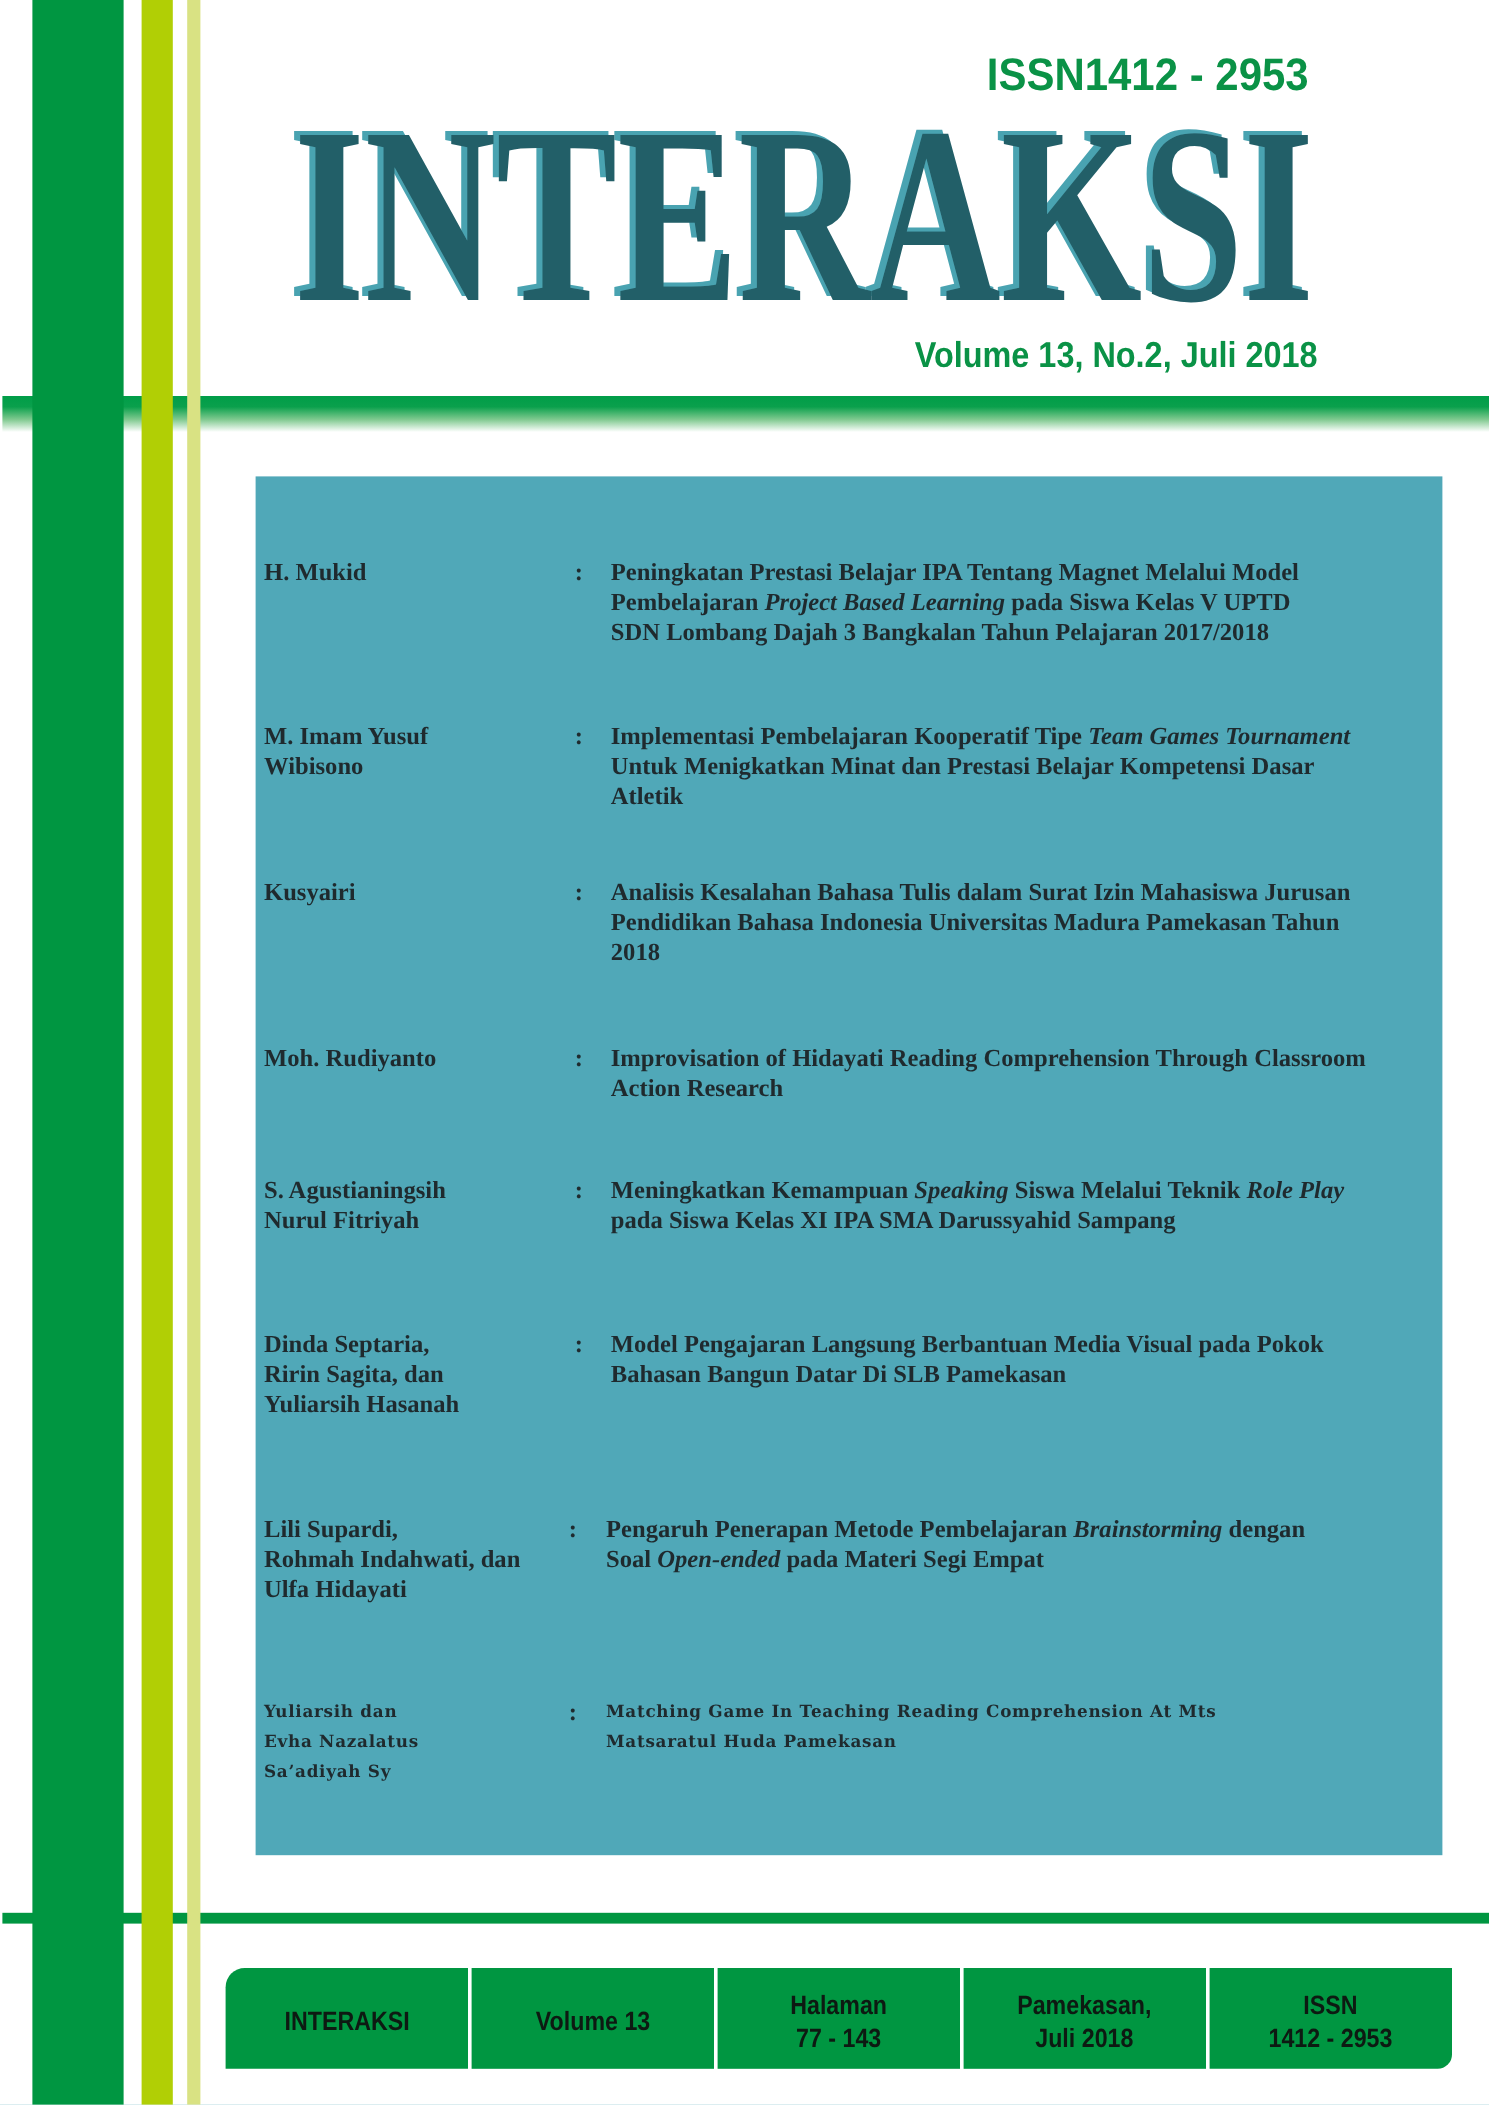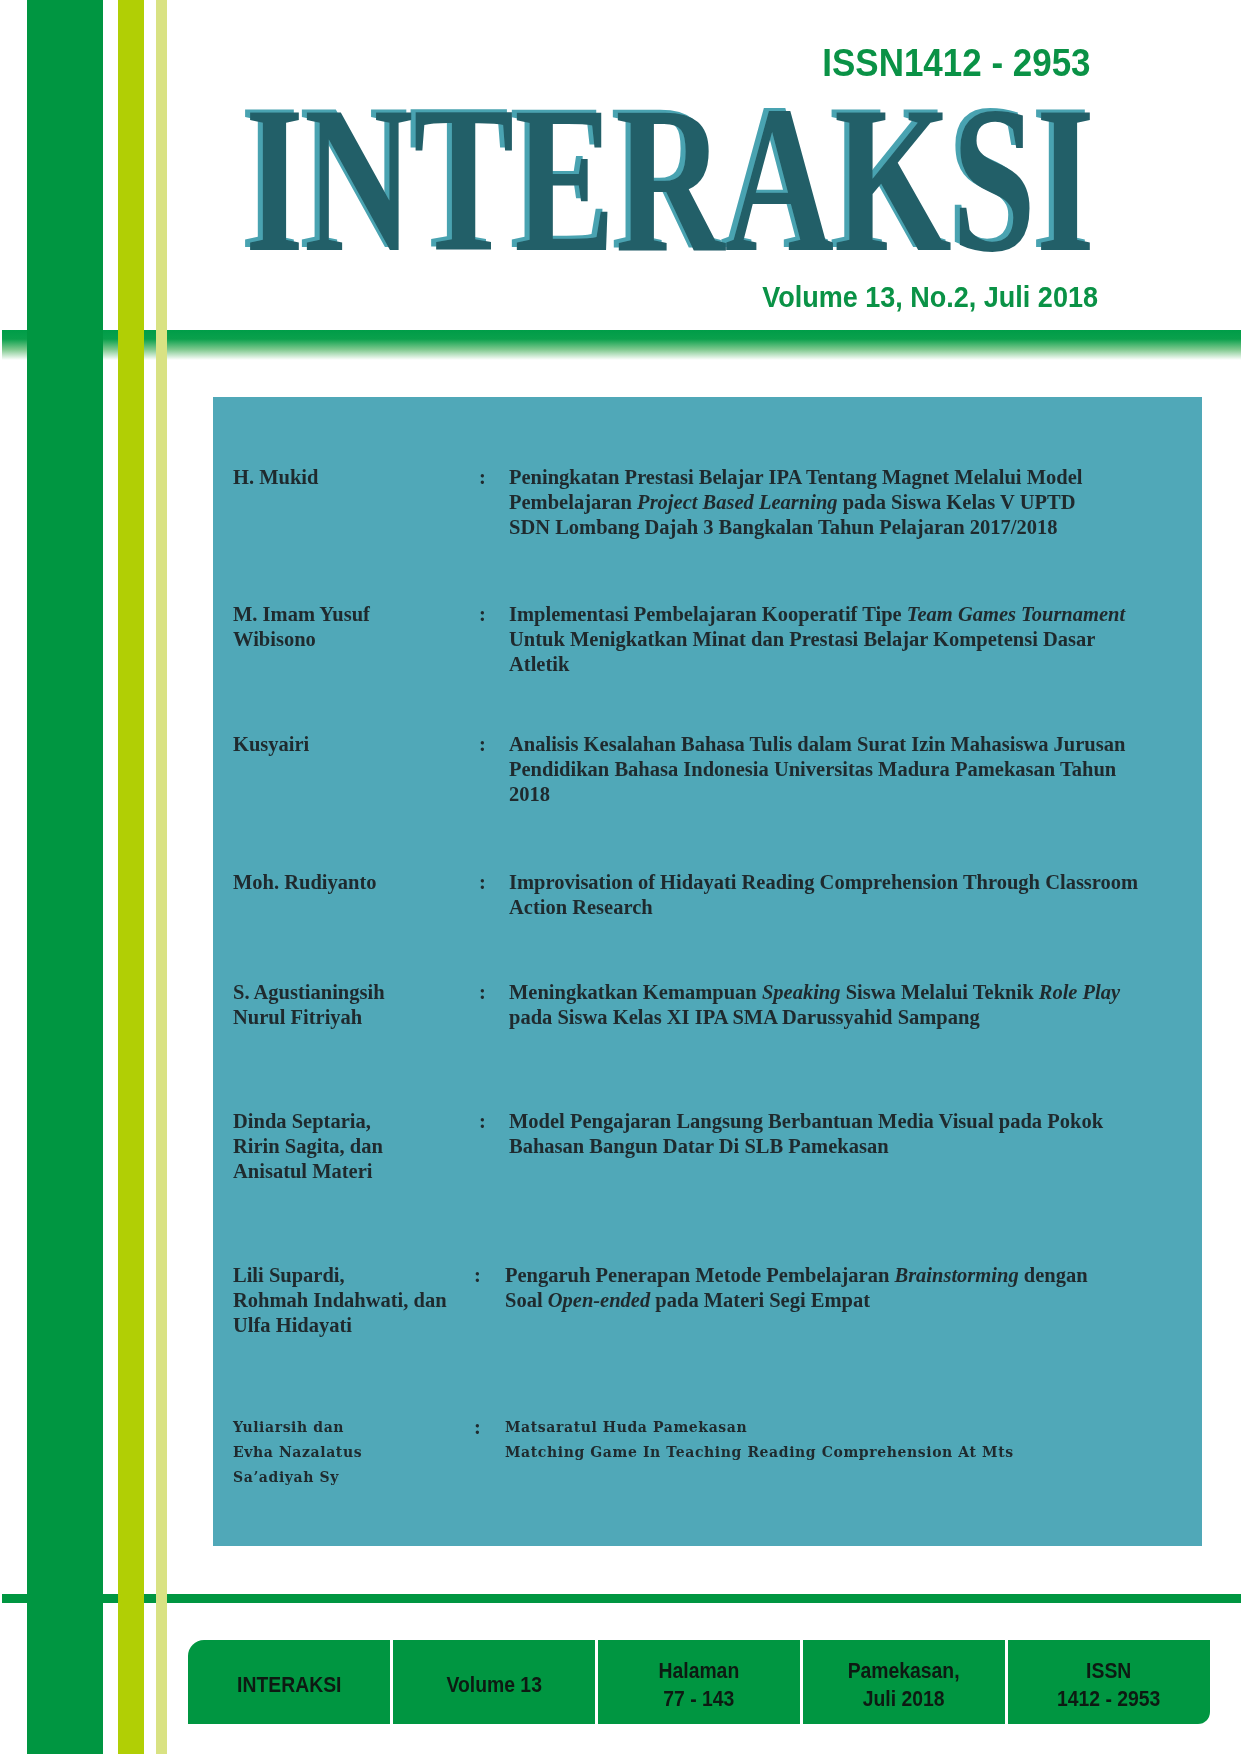--- a/index.html
+++ b/index.html
@@ -11,21 +11,21 @@
   #top-line { position:absolute; left:2px; right:0; top:330px; height:30px;
     background:linear-gradient(to bottom, #009d48 0%, #0aa04c 30%, #7fc98f 65%, #ffffff 100%); z-index:2; }
   #bottom-line { position:absolute; left:2px; right:0; top:1594px; height:9px; background:#009641; z-index:2; }
   #issn-top { position:absolute; right:150px; top:42px; font-family:"Liberation Sans", sans-serif; font-weight:bold;
     font-size:38px; color:#0a9246; letter-spacing:0px; transform:scaleX(0.92); transform-origin:right; }
   #title { position:absolute; left:240px; top:92px; width:860px; height:162px; z-index:1; }
   #volume-line { position:absolute; right:143px; top:280px; font-family:"Liberation Sans", sans-serif; font-weight:bold;
     font-size:30px; color:#0a9246; transform:scaleX(0.9); transform-origin:right; }
   #panel { position:absolute; left:213px; top:397px; width:989px; height:1149px; background:#50a8b8; z-index:1; }
   .entry { position:absolute; left:0; width:100%; color:#1f2a2e; font-weight:bold; font-size:20.5px; line-height:25px; }
-  .author { position:absolute; left:20px; width:220px; }
+  .author { position:absolute; left:7px; width:220px; }
   .colon { position:absolute; left:266px; }
   .atitle { position:absolute; left:296px; width:680px; }
   .atitle i { font-style:italic; }
   .wide .author, .wide .atitle { letter-spacing:0.6px; font-family:"DejaVu Serif", serif; font-size:14px; }
   #footer { position:absolute; left:188px; top:1640px; width:1022px; height:84px; display:flex; gap:3px; z-index:2; }
   .fbox { flex:1; background:#009641; display:flex; align-items:center; justify-content:center; text-align:center;
     font-family:"Liberation Sans", sans-serif; font-weight:bold; font-size:22px; color:#0d1a12; line-height:28px; padding-top:6px; }
   .fbox span { display:block; transform:scaleX(0.88); }
   .fbox.first { border-top-left-radius:16px; }
   .fbox.last { border-bottom-right-radius:12px; }
@@ -111,21 +111,21 @@
       <div class="colon">:</div>
       <div class="atitle">
         <div><span>Meningkatkan Kemampuan </span><i>Speaking</i><span> Siswa Melalui Teknik </span><i>Role Play</i></div>
         <div><span>pada Siswa Kelas XI IPA SMA Darussyahid Sampang</span></div>
       </div>
     </div>
     <div class="entry" style="top: 712px;">
       <div class="author">
         <div>Dinda Septaria,</div>
         <div>Ririn Sagita, dan</div>
-        <div>Anisatul Materi</div>
+        <div>Yuliarsih Hasanah</div>
       </div>
       <div class="colon">:</div>
       <div class="atitle">
         <div><span>Model Pengajaran Langsung Berbantuan Media Visual pada Pokok</span></div>
         <div><span>Bahasan Bangun Datar Di SLB Pamekasan</span></div>
       </div>
     </div>
     <div class="entry" style="top: 866px;">
       <div class="author">
         <div>Lili Supardi,</div>
@@ -139,22 +139,22 @@
       </div>
     </div>
     <div class="entry wide" style="top: 1018px;">
       <div class="author">
         <div>Yuliarsih dan</div>
         <div>Evha Nazalatus</div>
         <div>Sa’adiyah Sy</div>
       </div>
       <div class="colon" style="left: 261px;">:</div>
       <div class="atitle" style="left: 292px;">
+        <div><span>Matching Game In Teaching Reading Comprehension At Mts</span></div>
         <div><span>Matsaratul Huda Pamekasan</span></div>
-        <div><span>Matching Game In Teaching Reading Comprehension At Mts</span></div>
       </div>
     </div>
   </div>
 
 <div id="footer">
     <div class="fbox first">
       <div>
         <span>INTERAKSI</span>
       </div>
     </div>

